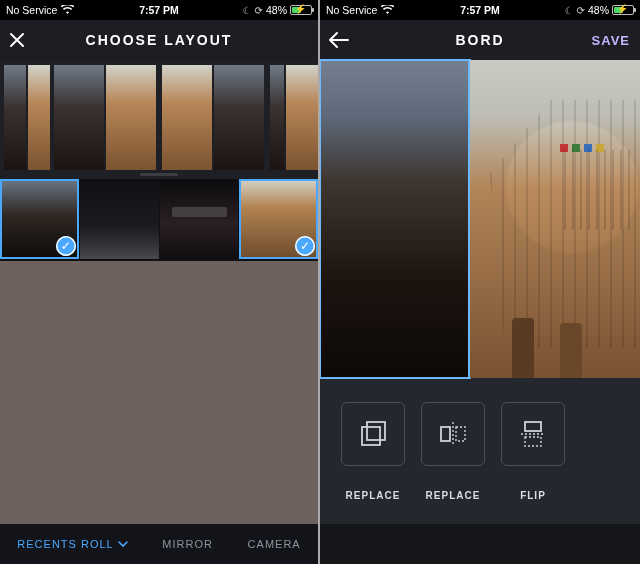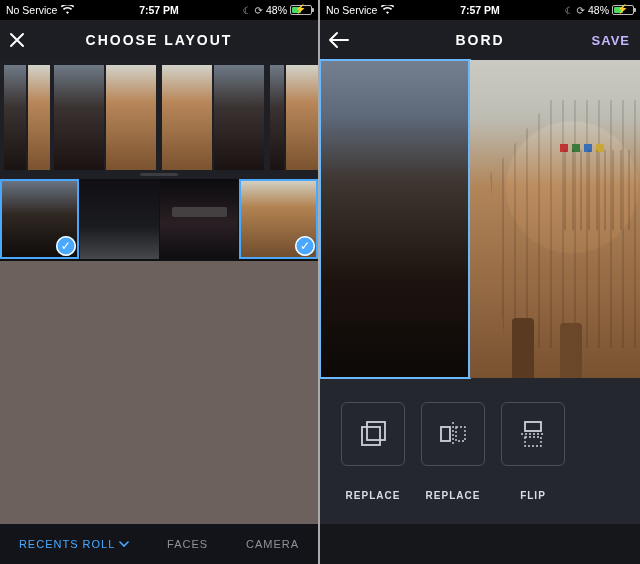--- a/index.html
+++ b/index.html
@@ -259,21 +259,21 @@
     <div class="tabbar">
       <div class="tab active">
         <span>RECENTS ROLL</span>
         <span>
           <svg width="10" height="8" viewBox="0 0 10 8">
               <path d="M1 2l4 4 4-4" stroke="#4aa8ff" stroke-width="1.6" fill="none" stroke-linecap="round"></path>
             </svg>
         </span>
       </div>
       <div class="tab">
-        <span>FACES</span>
+        <span>MIRROR</span>
       </div>
       <div class="tab">
         <span>CAMERA</span>
       </div>
     </div>
   </div>
 
   <div class="screen right">
     <div class="status">
       <div class="sl">

